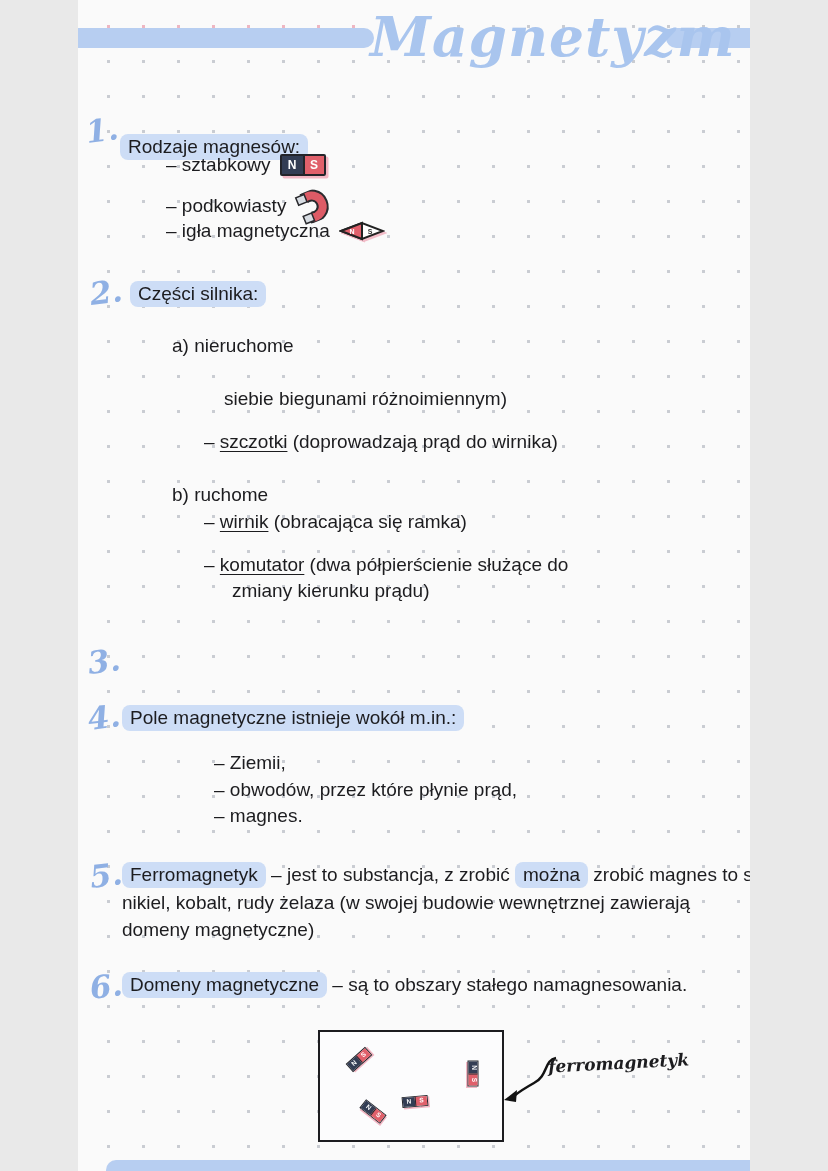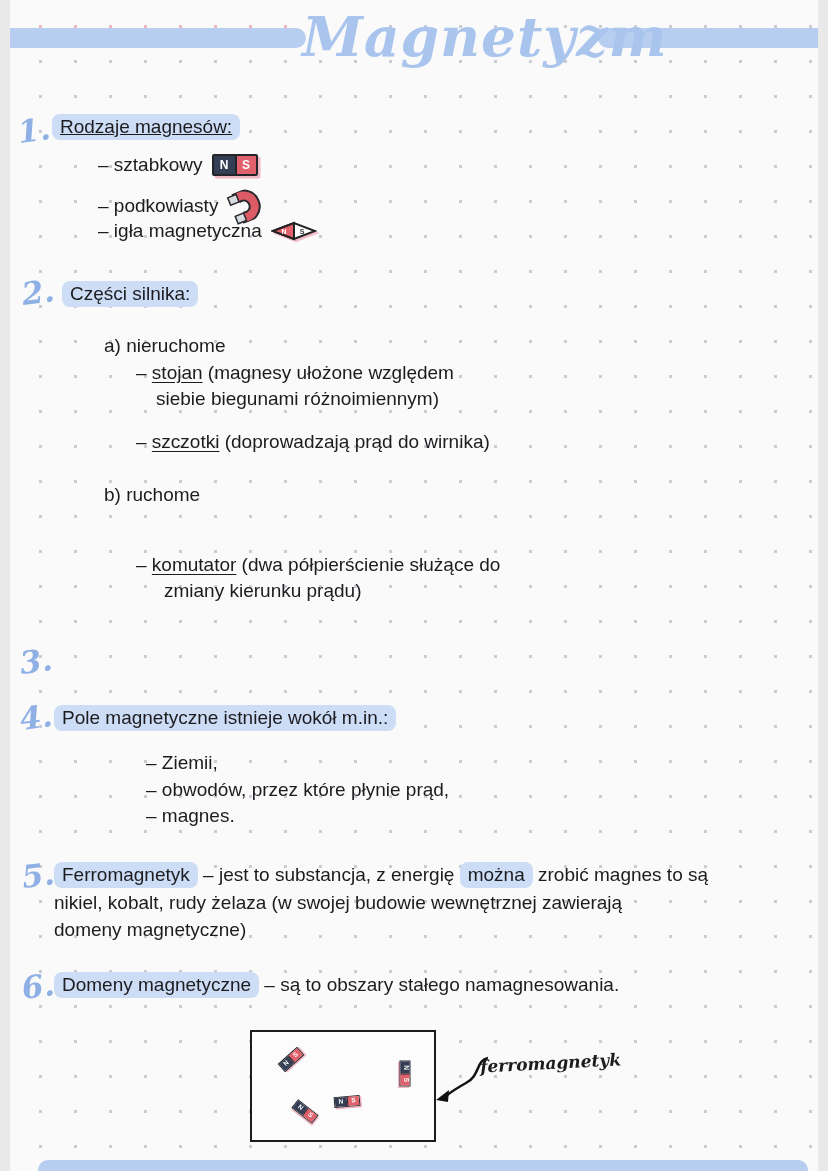--- a/index.html
+++ b/index.html
@@ -1,19 +1,19 @@
 <!DOCTYPE html>
 <html><head>
 <meta charset="utf-8">
 <style>
   * { box-sizing: border-box; }
   html, body { margin:0; padding:0; background:#e9e9e9; }
 
   .page {
-    position:relative; width:808px; height:1171px; margin:0 auto;
+    position:relative; width:672px; height:1171px; margin:0 auto;
     background-color:#fafafa;
     background-image: radial-gradient(circle, #c9ccd2 1.4px, transparent 1.9px);
     background-size:35px 35px;
     background-position:13px 9px;
     font-family:"Liberation Sans", sans-serif;
     color:#1c1c1f; font-size:19px; line-height:1.35;
     overflow:hidden;
   }
 
   .abs { position:absolute; white-space:nowrap; }
@@ -84,21 +84,21 @@
 <body>
 
 <div class="page">
 
   <div class="pink-dots"></div>
   <div class="bar bar-left"></div>
   <div class="bar bar-right"></div>
   <div class="title">Magnetyzm</div>
 
   <div class="num" style="left:8px; top:110px;">1.</div>
-  <div class="abs" style="left:42px; top:114px;text-decoration:underline;">
+  <div class="abs" style="left:42px; top:134px;">
     <span class="hl">Rodzaje magnesów:</span>
   </div>
   <div class="abs row" style="left:88px; top:152px;">
     <span>– sztabkowy</span>
     <span class="bar-magnet">
       <span class="bm bm-n">N</span>
       <span class="bm bm-s">S</span>
     </span>
   </div>
   <div class="abs row" style="left:88px; top:190px;">
@@ -118,47 +118,47 @@
       <text x="13" y="13" font-size="7" font-weight="bold" fill="#ffffff" text-anchor="middle">N</text>
       <text x="31" y="13" font-size="7" font-weight="bold" fill="#333333" text-anchor="middle">S</text>
     </svg>
   </div>
 
   <div class="num" style="left:12px; top:272px;">2.</div>
   <div class="abs" style="left:44px; top:281px;margin-left:8px;">
     <span class="hl">Części silnika:</span>
   </div>
   <div class="abs" style="left:94px; top:333px;">a) nieruchome</div>
-  <div class="abs" style="left:126px; top:360px;">
-    <span>– </span><span class="u">stojan</span><span> (magnesy ułożone względem</span>
-  </div>
   <div class="abs" style="left:146px; top:386px;">siebie biegunami różnoimiennym)</div>
   <div class="abs" style="left:126px; top:429px;">
     <span>– </span><span class="u">szczotki</span><span> (doprowadzają prąd do wirnika)</span>
   </div>
   <div class="abs" style="left:94px; top:482px;">b) ruchome</div>
+  <div class="abs" style="left:126px; top:509px;">
+    <span>– </span><span class="u">wirnik</span><span> (obracająca się ramka)</span>
+  </div>
   <div class="abs" style="left:126px; top:552px;">
     <span>– </span><span class="u">komutator</span><span> (dwa półpierścienie służące do</span>
   </div>
   <div class="abs" style="left:154px; top:578px;">zmiany kierunku prądu)</div>
 
   <div class="num" style="left:10px; top:641px;">3.</div>
 
   <div class="num" style="left:10px; top:697px;">4.</div>
   <div class="abs" style="left:44px; top:705px;">
     <span class="hl">Pole magnetyczne istnieje wokół m.in.:</span>
   </div>
   <div class="abs" style="left:136px; top:750px;">– Ziemii,</div>
   <div class="abs" style="left:136px; top:777px;">– obwodów, przez które płynie prąd,</div>
   <div class="abs" style="left:136px; top:803px;">– magnes.</div>
 
   <div class="num" style="left:12px; top:855px;">5.</div>
   <div class="abs" style="left:44px; top:861px; line-height:27.5px;">
     <div>
-      <span class="hl">Ferromagnetyk</span><span> – jest to substancja, z energię </span><span class="hl">można</span><span> zrobić magnes to są</span>
+      <span class="hl">Ferromagnetyk</span><span> – jest to substancja, z zrobić </span><span class="hl">można</span><span> zrobić magnes to są</span>
     </div>
     <div>nikiel, kobalt, rudy żelaza (w swojej budowie wewnętrznej zawierają</div>
     <div>domeny magnetyczne)</div>
   </div>
 
   <div class="num" style="left:12px; top:966px;">6.</div>
   <div class="abs" style="left:44px; top:972px;">
     <span class="hl">Domeny magnetyczne</span><span> – są to obszary stałego namagnesowania.</span>
   </div>
 

